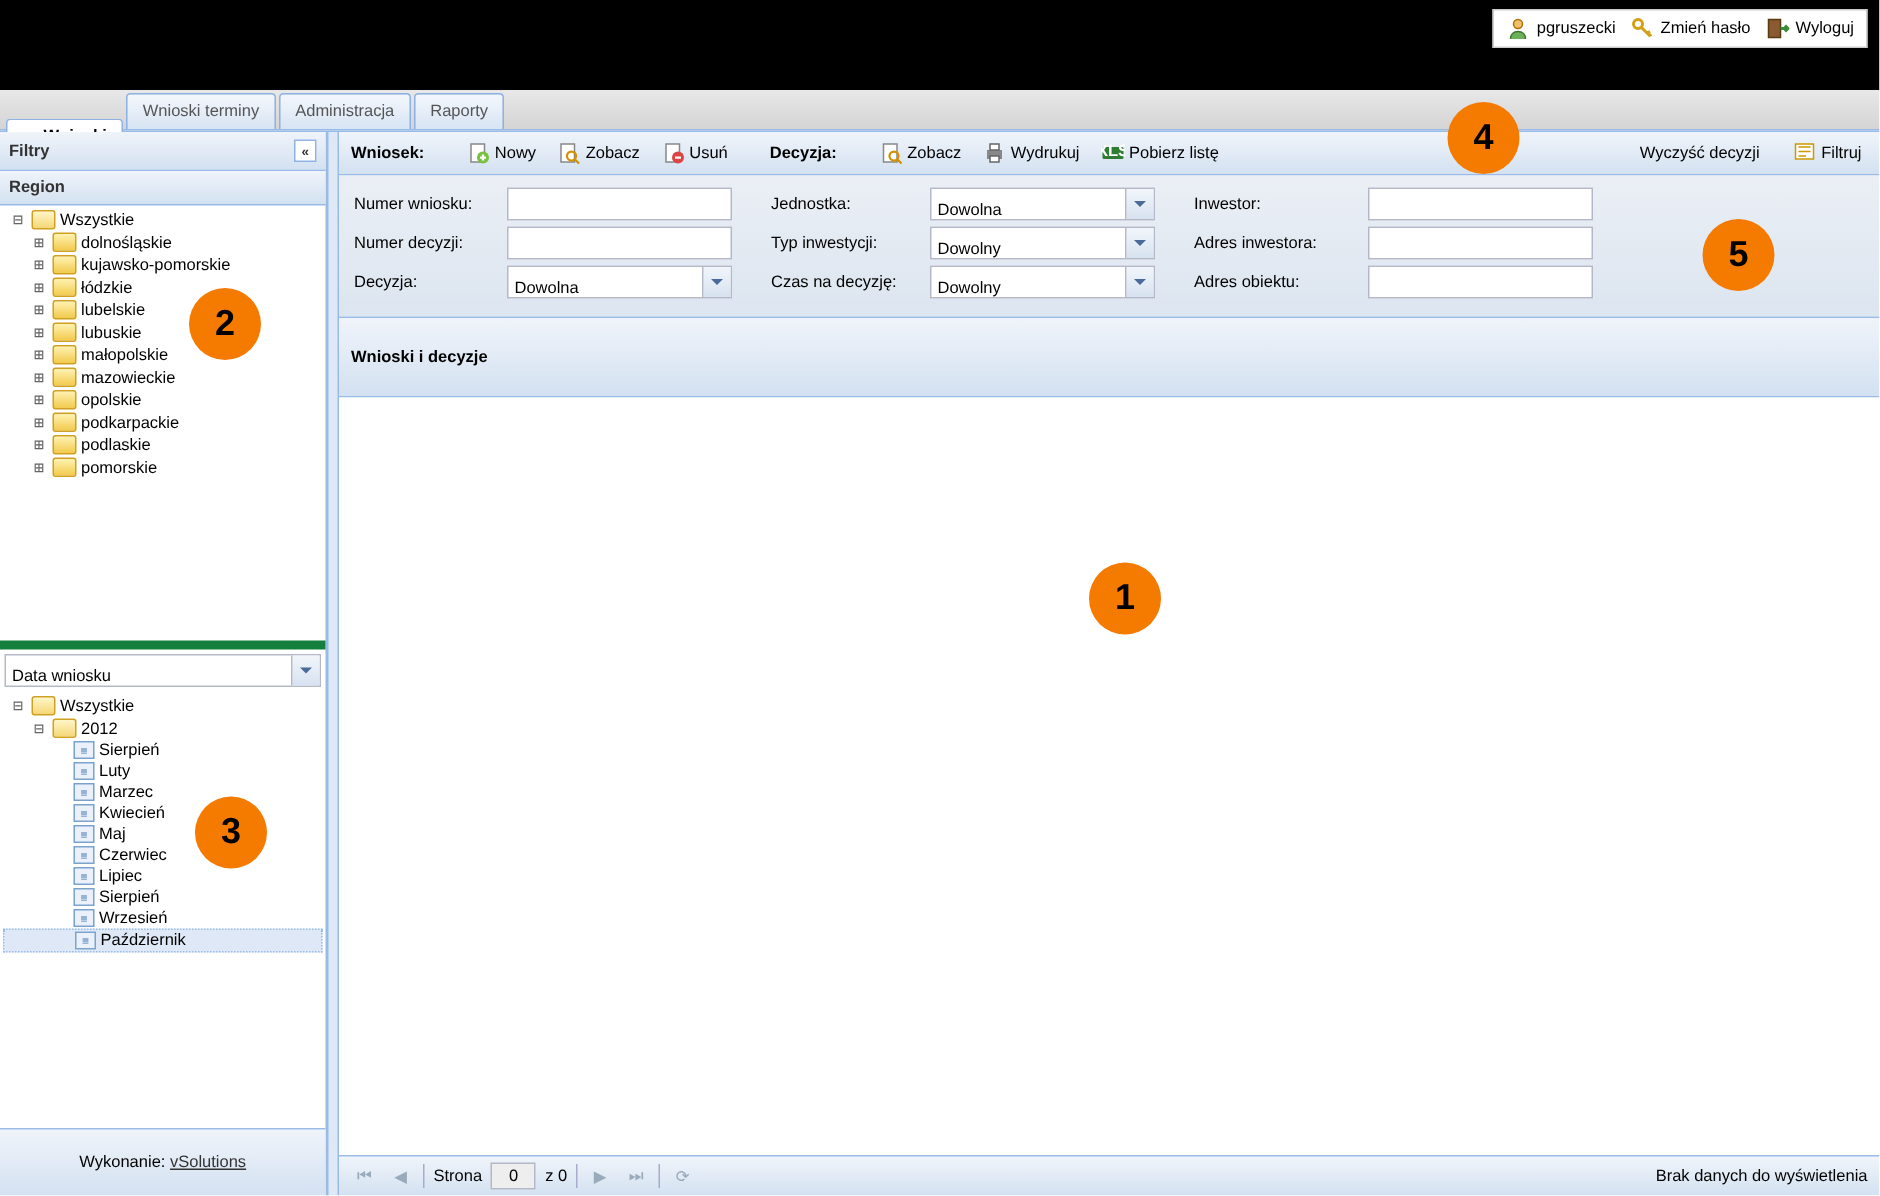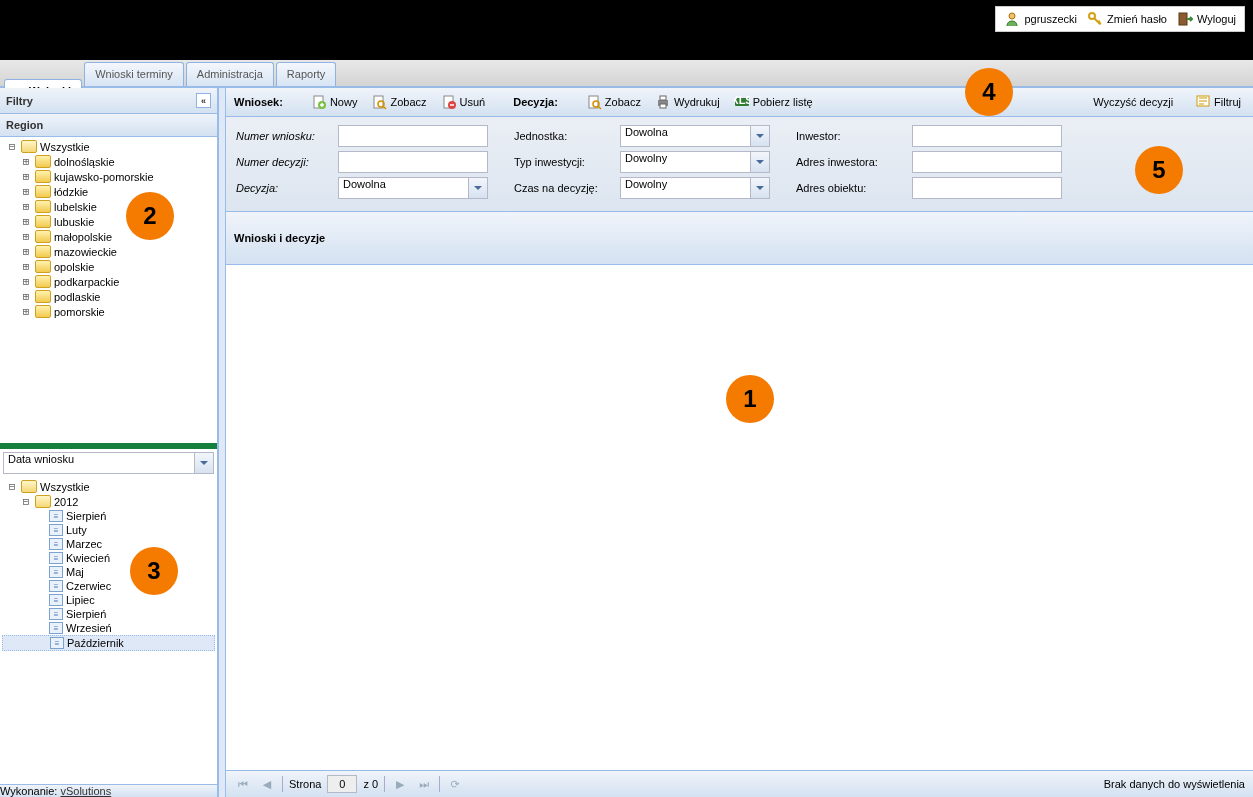--- a/index.html
+++ b/index.html
@@ -27,38 +27,38 @@
 .leaf-ico { width:14px; height:12px; border:1px solid #7aa3d0; background:#eaf1fb; margin:0 3px; display:flex; align-items:center; justify-content:center; color:#4a79b5; font-size:8px; }
 .sel-wrap { padding:3px; }
 .content { flex:1; display:flex; flex-direction:column; min-width:0; position:relative; }
 .toolbar { background:linear-gradient(#f0f4fa,#d3e1f1); border-bottom:1px solid #99bbe8; padding:4px 8px; display:flex; align-items:center; gap:6px; }
 .toolbar .sep { width:12px; }
 .toolbar b { font-weight:bold; }
 .tbtn { display:flex; align-items:center; gap:3px; cursor:pointer; padding:2px 4px; }
 .filterform { background:linear-gradient(#ebeff5,#dce5f0); border-bottom:1px solid #99bbe8; padding:8px 10px; }
 .frow { display:flex; align-items:center; margin-bottom:4px; gap:6px; }
 .frow label { display:inline-block; text-align:left; }
-.lbl1 { width:96px;font-style:italic; }
+.lbl1 { width:96px; }
 .lbl2 { width:100px; }
 .lbl3 { width:110px; }
 .inp { height:22px; border:1px solid #b5b8c8; background:#fff; padding:0 4px; }
 .inp.w1 { width:150px; }
-.combo { height:22px; border:1px solid #b5b8c8; background:#fff; padding:0 22px 0 4px; position:relative; display:inline-flex; align-items:flex-start; cursor:pointer; }
+.combo { height:22px; border:1px solid #b5b8c8; background:#fff; padding:0 22px 0 4px; position:relative; display:inline-flex; align-items:flex-end; cursor:pointer; }
 .combo:after { content:''; position:absolute; right:0; top:0; width:18px; height:100%; border-left:1px solid #b5b8c8; background:linear-gradient(#f2f6fb,#d7e2f0); }
 .combo .arr { position:absolute; right:5px; top:8px; border:4px solid transparent; border-top-color:#4a6a9a; z-index:1; }
 .combo.w1 { width:150px; }
 .grid-hdr-title { background:linear-gradient(#f0f4fa,#d3e1f1); border-bottom:1px solid #99bbe8; padding:20px 8px; font-weight:bold; }
 .grid-cols { display:flex; background:linear-gradient(#f9fafc,#e4ebf4); border-bottom:1px solid #c7d5e8; }
 .gcol { border-right:1px solid #c7d5e8; padding:4px 6px; color:#333; cursor:pointer; overflow:hidden; text-overflow:ellipsis; white-space:nowrap; }
 .grid-body { flex:1; background:#fff; position:relative; }
 .pager { border-top:1px solid #99bbe8; background:linear-gradient(#f0f4fa,#d3e1f1); padding:4px 8px; display:flex; align-items:center; gap:6px; }
 .pager .pbtn { width:18px; height:18px; display:flex; align-items:center; justify-content:center; color:#9ab; cursor:pointer; }
 .pager input { width:30px; height:18px; border:1px solid #b5b8c8; text-align:center; background:#eee; }
 .pager .spacer { flex:1; }
-.footer { border-top:1px solid #99bbe8; background:linear-gradient(#f0f4fa,#d3e1f1); padding:0; text-align:left; }
+.footer { border-top:1px solid #99bbe8; background:linear-gradient(#f0f4fa,#d3e1f1); padding:16px; text-align:center; }
 .footer a { text-decoration:underline; color:#333; }
 .callout { position:absolute; width:48px; height:48px; border-radius:50%; background:#f47a00; color:#000; font-weight:bold; font-size:24px; display:flex; align-items:center; justify-content:center; z-index:50; }
 .ico svg { width:16px; height:16px; }
 .right-actions { margin-left:auto; display:flex; gap:14px; align-items:center; }
 .sort-ind { font-size:8px; color:#6288b8; margin-left:2px; }
 .splitter { width:8px; background:#dfe8f6; border-left:1px solid #99bbe8; border-right:1px solid #99bbe8; cursor:col-resize; }
 </style>
 </head>
 <body>
 <div class="screen">

